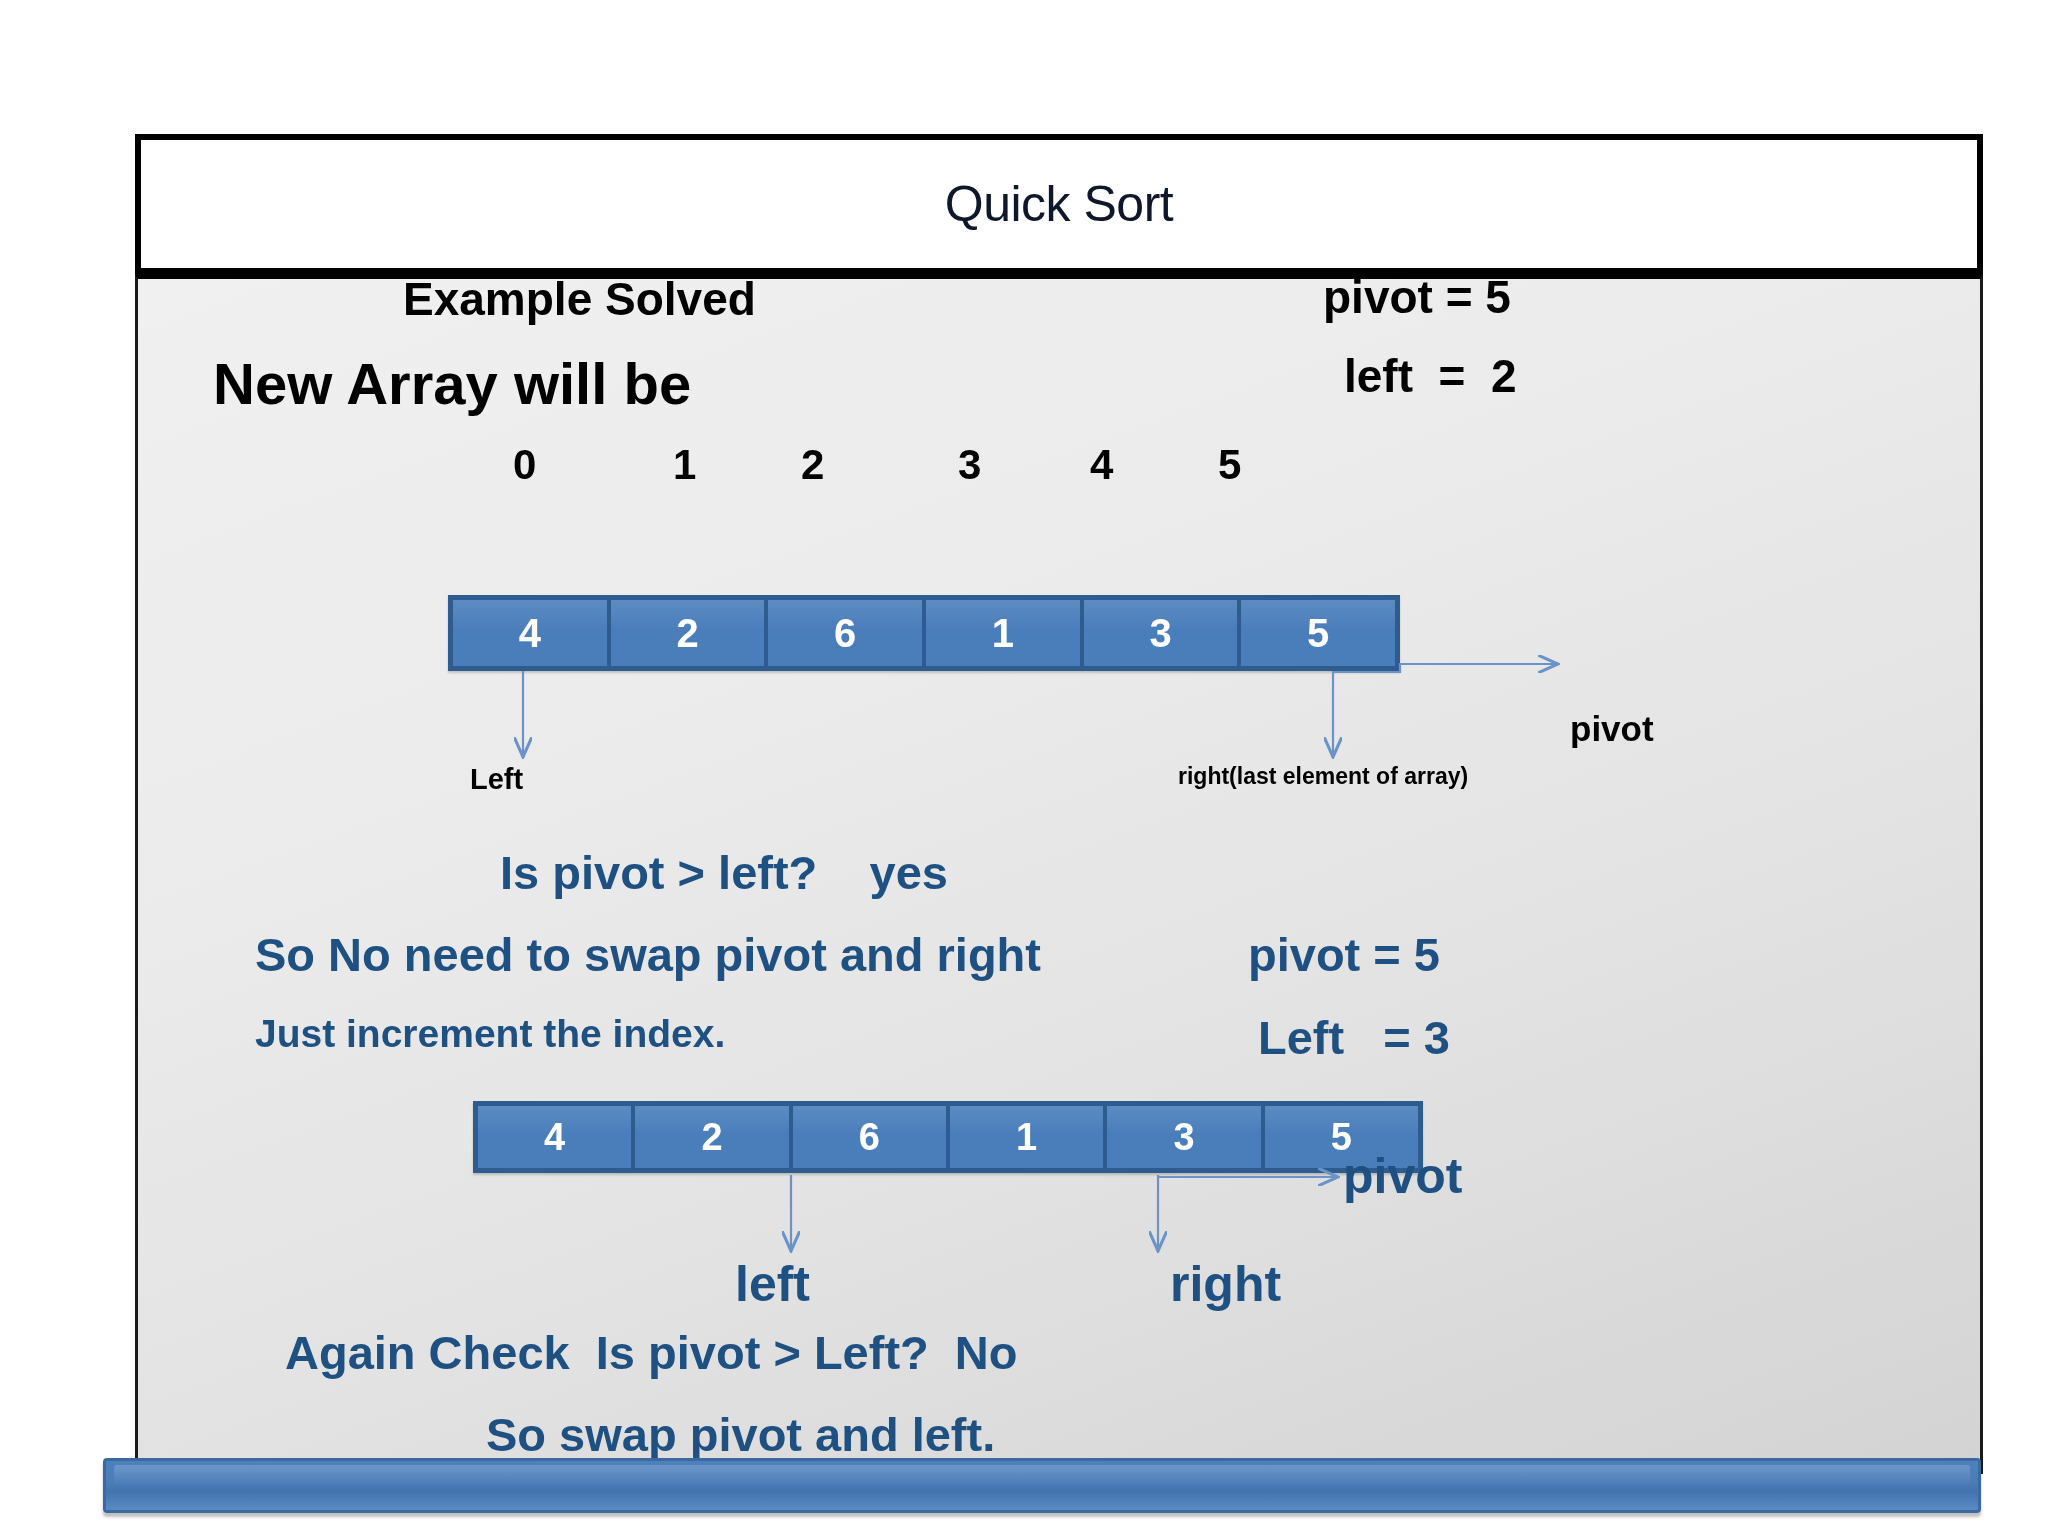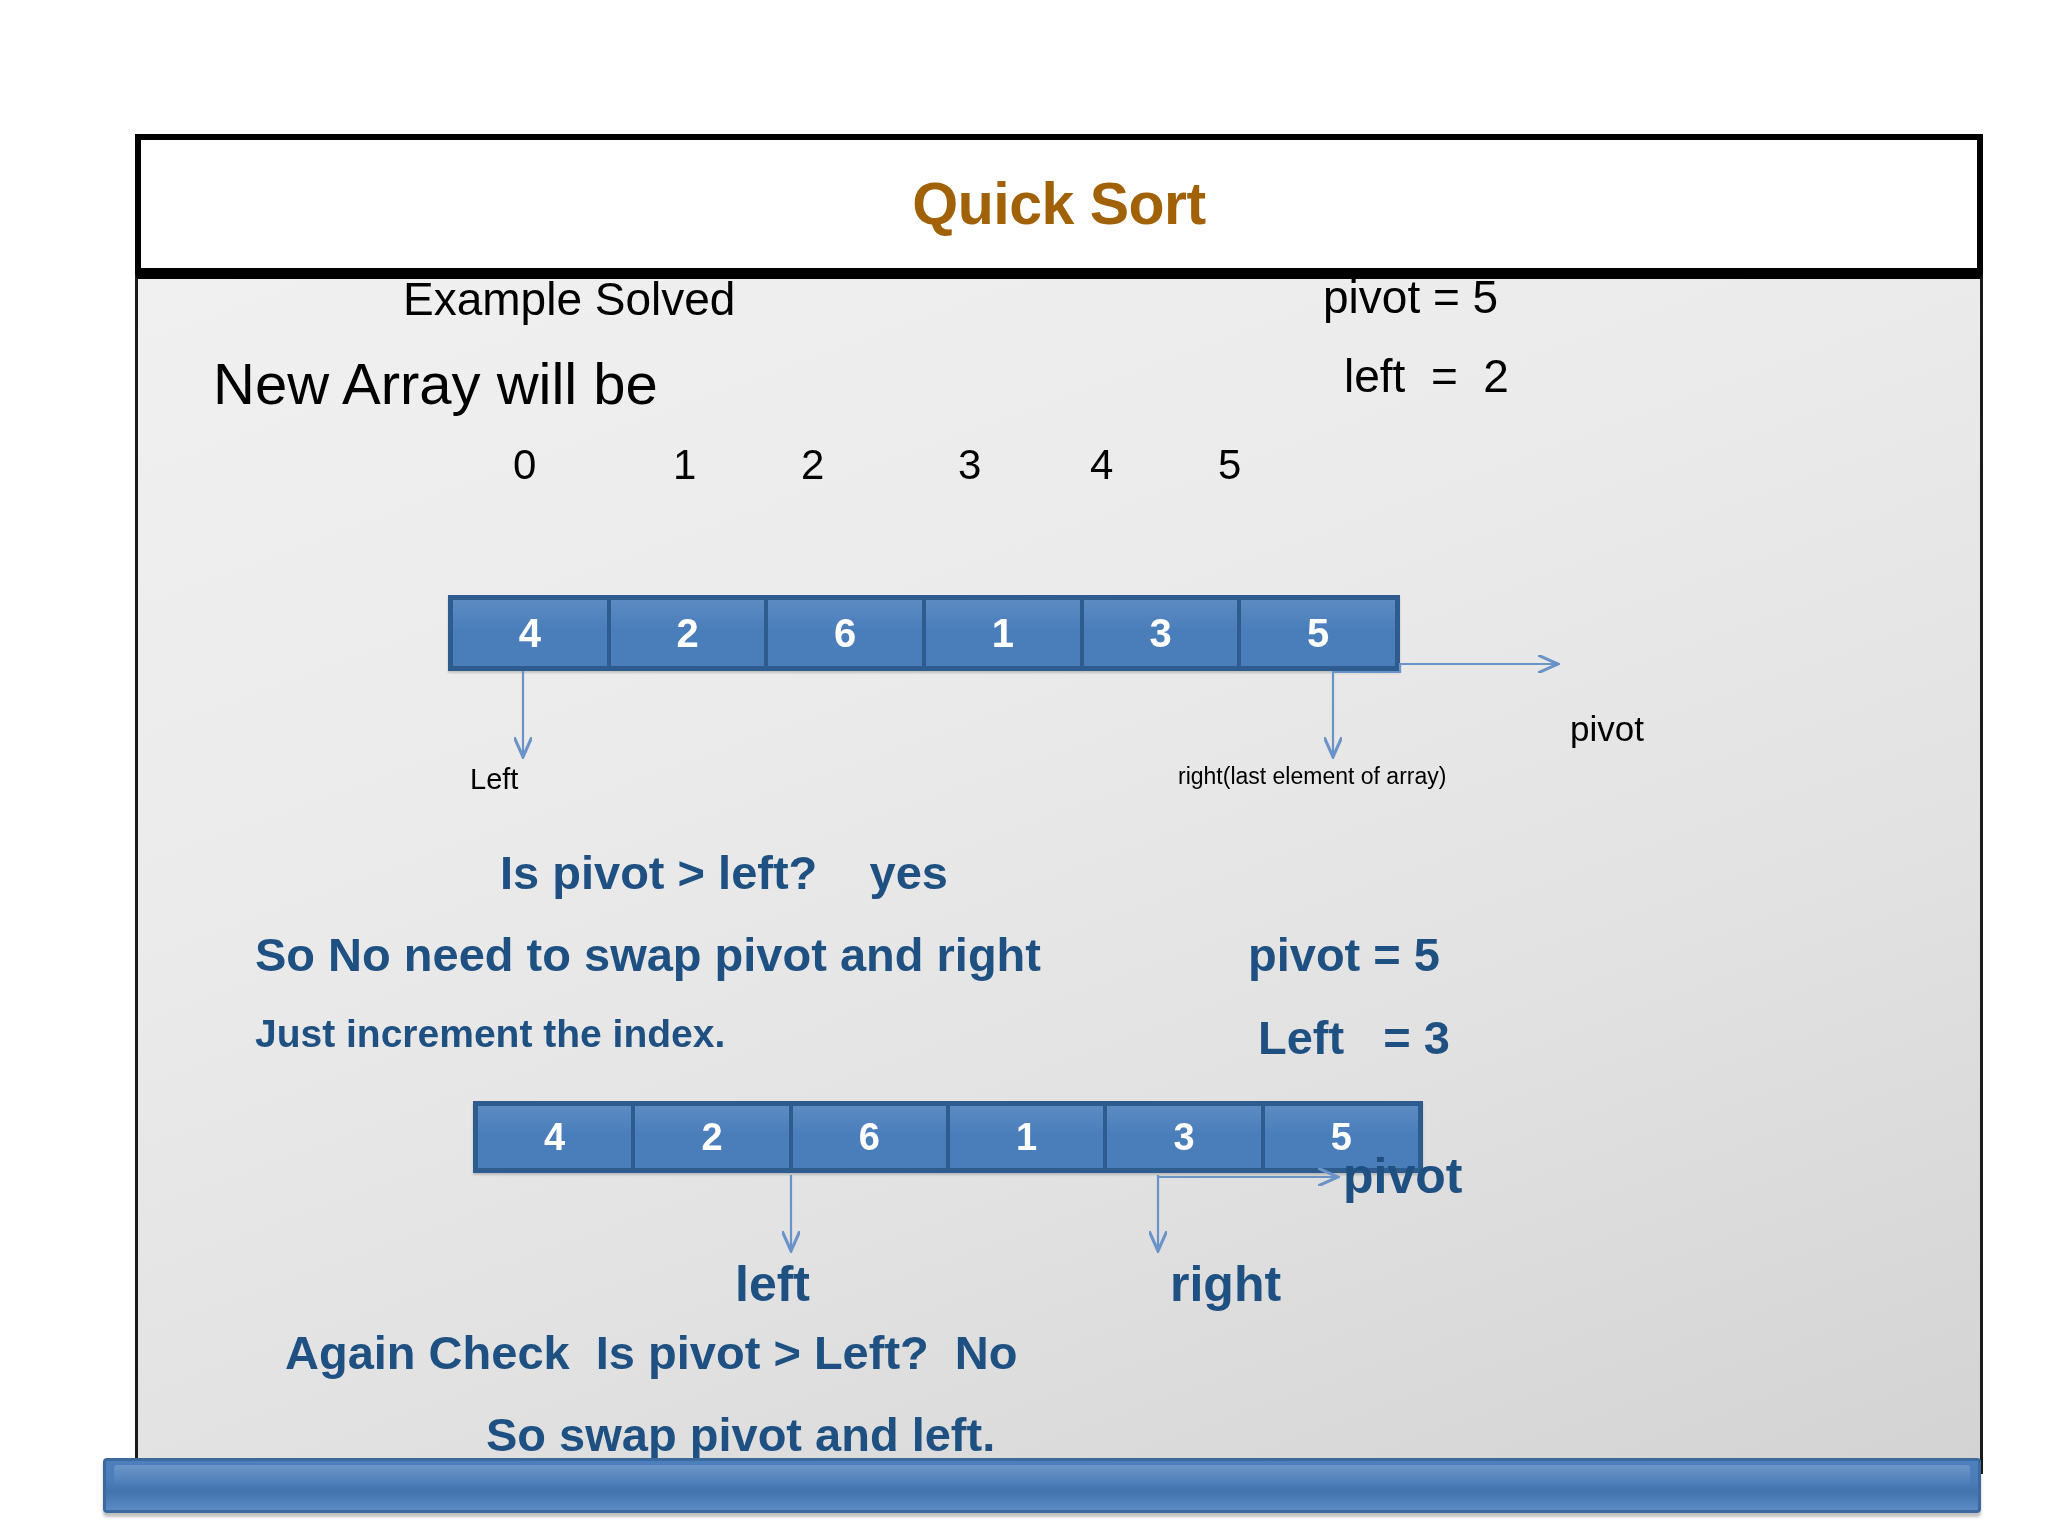--- a/index.html
+++ b/index.html
@@ -29,23 +29,23 @@
     width: 1848px;
     height: 140px;
     background: #ffffff;
     border: 6px solid #000000;
     box-sizing: border-box;
     display: flex;
     align-items: center;
     justify-content: center;
   }
   .title-text {
-    font-size: 59px;
-    font-weight: bold;
-    color: #a16207;
+    font-size: 50px;
+    font-weight: normal;
+    color: #0f172a;
     letter-spacing: -0.5px;
     line-height: 1;
   }
 
   
   .body-box {
     position: absolute;
     left: 135px;
     top: 274px;
     width: 1848px;
@@ -80,21 +80,21 @@
   }
 
   
   .abs {
     position: absolute;
     white-space: pre;
     line-height: 1;
   }
   .blk {
     color: #000000;
-    font-weight: normal;
+    font-weight: bold;
   }
   .blue {
     color: #1f5082;
     font-weight: bold;
   }
 
   
   .array {
     position: absolute;
     display: flex;

